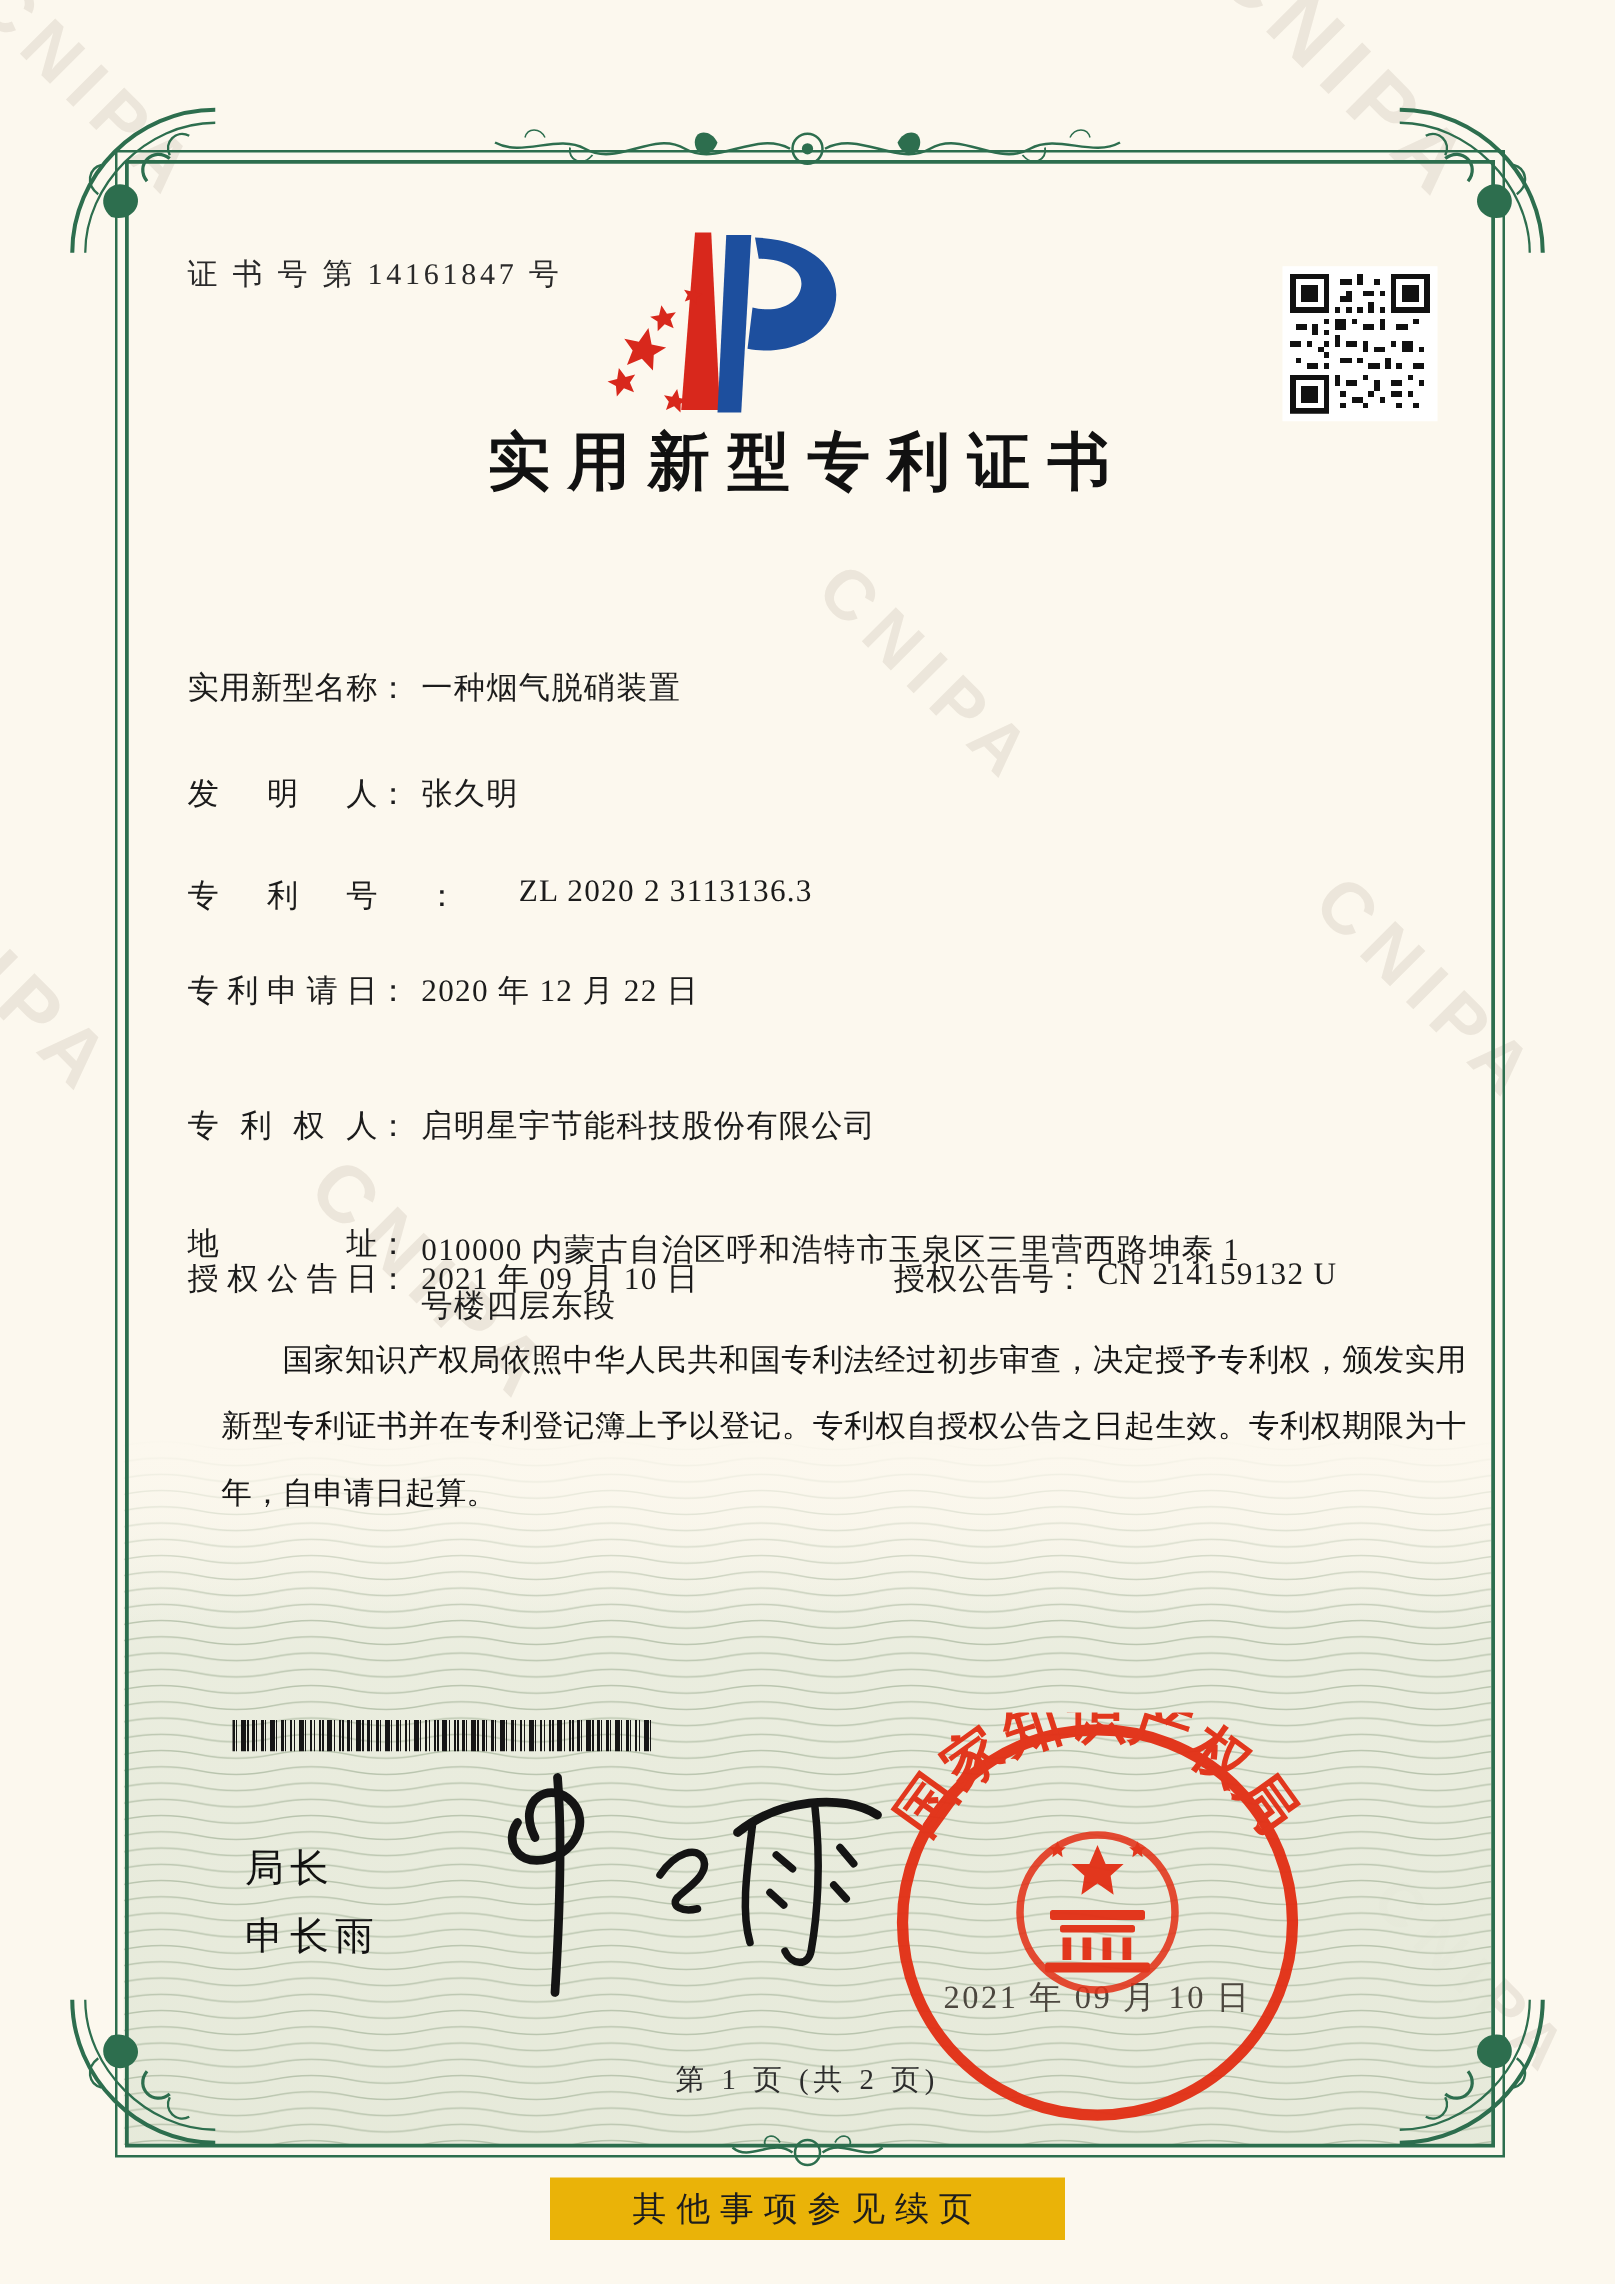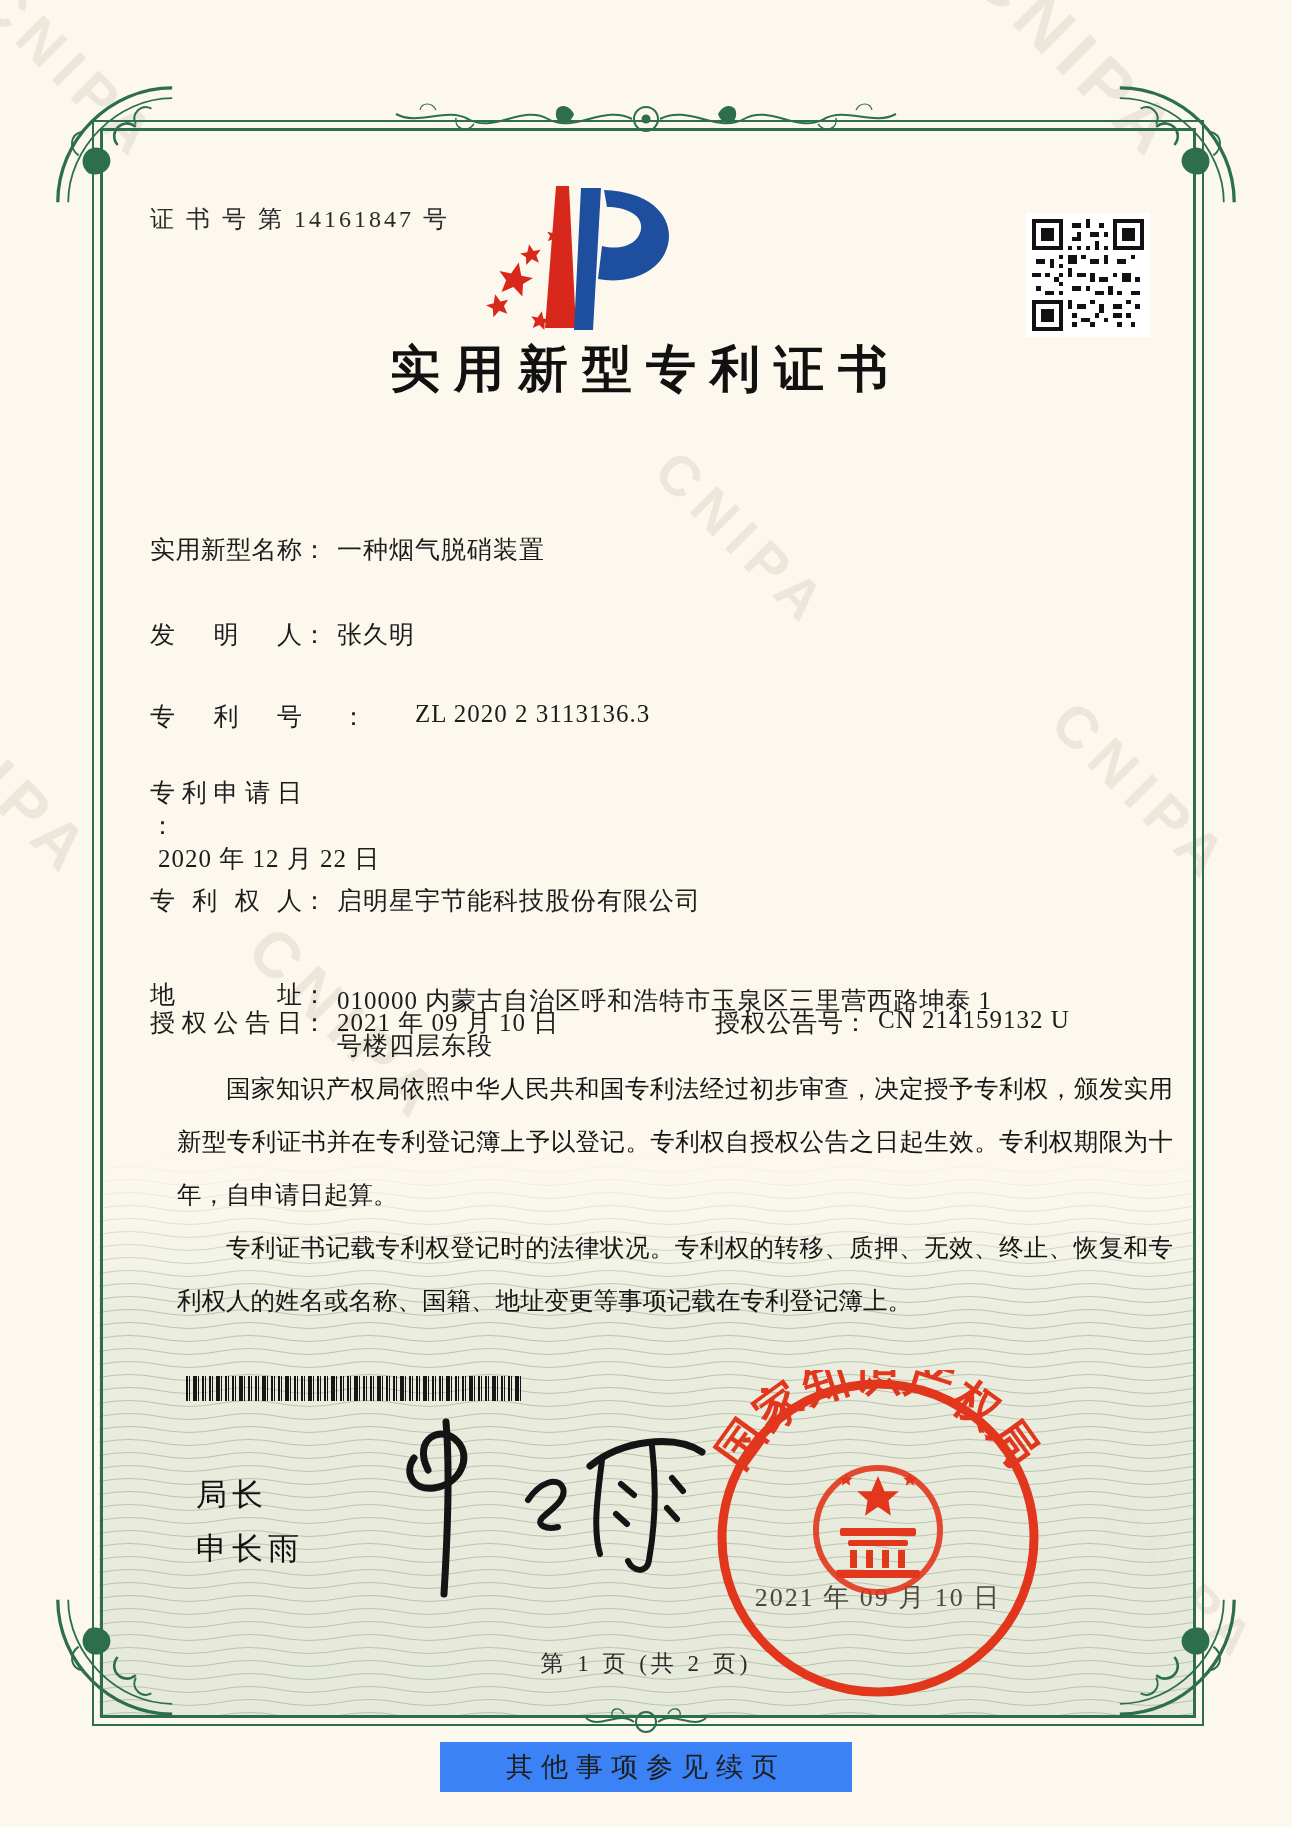--- a/index.html
+++ b/index.html
@@ -78,21 +78,21 @@
     font-size:31px;letter-spacing:5px;color:#121212;}
   .signature{position:absolute;left:350px;top:1408px;width:390px;height:210px;}
   .seal-date{
     position:absolute;left:700px;top:1580px;width:356px;text-align:center;
     font-size:26px;letter-spacing:2px;color:#4c473f;
   }
   .seal{position:absolute;left:700px;top:1370px;width:356px;height:336px;opacity:0.96;}
   .page-num{position:absolute;left:0;top:1648px;width:1292px;text-align:center;font-size:23px;letter-spacing:4px;color:#2c2c2c;}
   .cont-note-box{
     position:absolute;left:440px;top:1742px;width:412px;height:50px;
-    background:#3b82f6;display:flex;align-items:center;justify-content:center;
+    background:#eab308;display:flex;align-items:center;justify-content:center;
   }
   .cont-note{font-size:27px;letter-spacing:8px;color:#1d1d1d;}
   .band{position:absolute;left:386px;top:94px;width:520px;height:50px;}
   .band-bottom{position:absolute;left:576px;top:1688px;width:140px;height:68px;}
 </style>
 </head>
 <body>
 
 <div class="page">
 
@@ -287,21 +287,21 @@
   <div class="field" style="top:618px;">
     <span class="lbl">发明人</span>
       <span class="colon">：</span>
     <span class="val">张久明</span>
   </div>
   <div class="field" style="top:700px;gap:39px;">
     <span class="lbl">专利号</span>
       <span class="colon">：</span>
     <span class="val">ZL 2020 2 3113136.3</span>
   </div>
-  <div class="field" style="top:776px;flex-direction:column;">
+  <div class="field" style="top:776px;">
     <span class="lbl">专利申请日</span>
       <span class="colon">：</span>
     <span class="val">2020 年 12 月 22 日</span>
   </div>
   <div class="field" style="top:852px;margin-top:32px;">
     <span class="lbl">专利权人</span>
       <span class="colon">：</span>
     <span class="val">启明星宇节能科技股份有限公司</span>
   </div>
   <div class="field" style="top:931px;margin-top:47px;">
@@ -316,21 +316,20 @@
     <span class="val">2021 年 09 月 10 日</span>
     <span class="grant2">
       <span class="lbl">授权公告号</span>
         <span class="colon">：</span>
       <span class="val">CN 214159132 U</span>
     </span>
   </div>
 
   <div class="paras">
     <p>国家知识产权局依照中华人民共和国专利法经过初步审查，决定授予专利权，颁发实用新型专利证书并在专利登记簿上予以登记。专利权自授权公告之日起生效。专利权期限为十年，自申请日起算。</p>
-    <p>专利证书记载专利权登记时的法律状况。专利权的转移、质押、无效、终止、恢复和专利权人的姓名或名称、国籍、地址变更等事项记载在专利登记簿上。</p>
   </div>
 
   <div class="barcode"></div>
 
   <div class="signer-title">局长</div>
   <div class="signer-name">申长雨</div>
 
   <svg class="signature" viewBox="0 0 390 210">
     <g fill="none" stroke="#141414" stroke-width="7" stroke-linecap="round" stroke-linejoin="round">
       <path d="M78,62 C62,30 92,16 108,34 C122,50 110,76 84,80 C62,83 54,64 64,50"></path>

